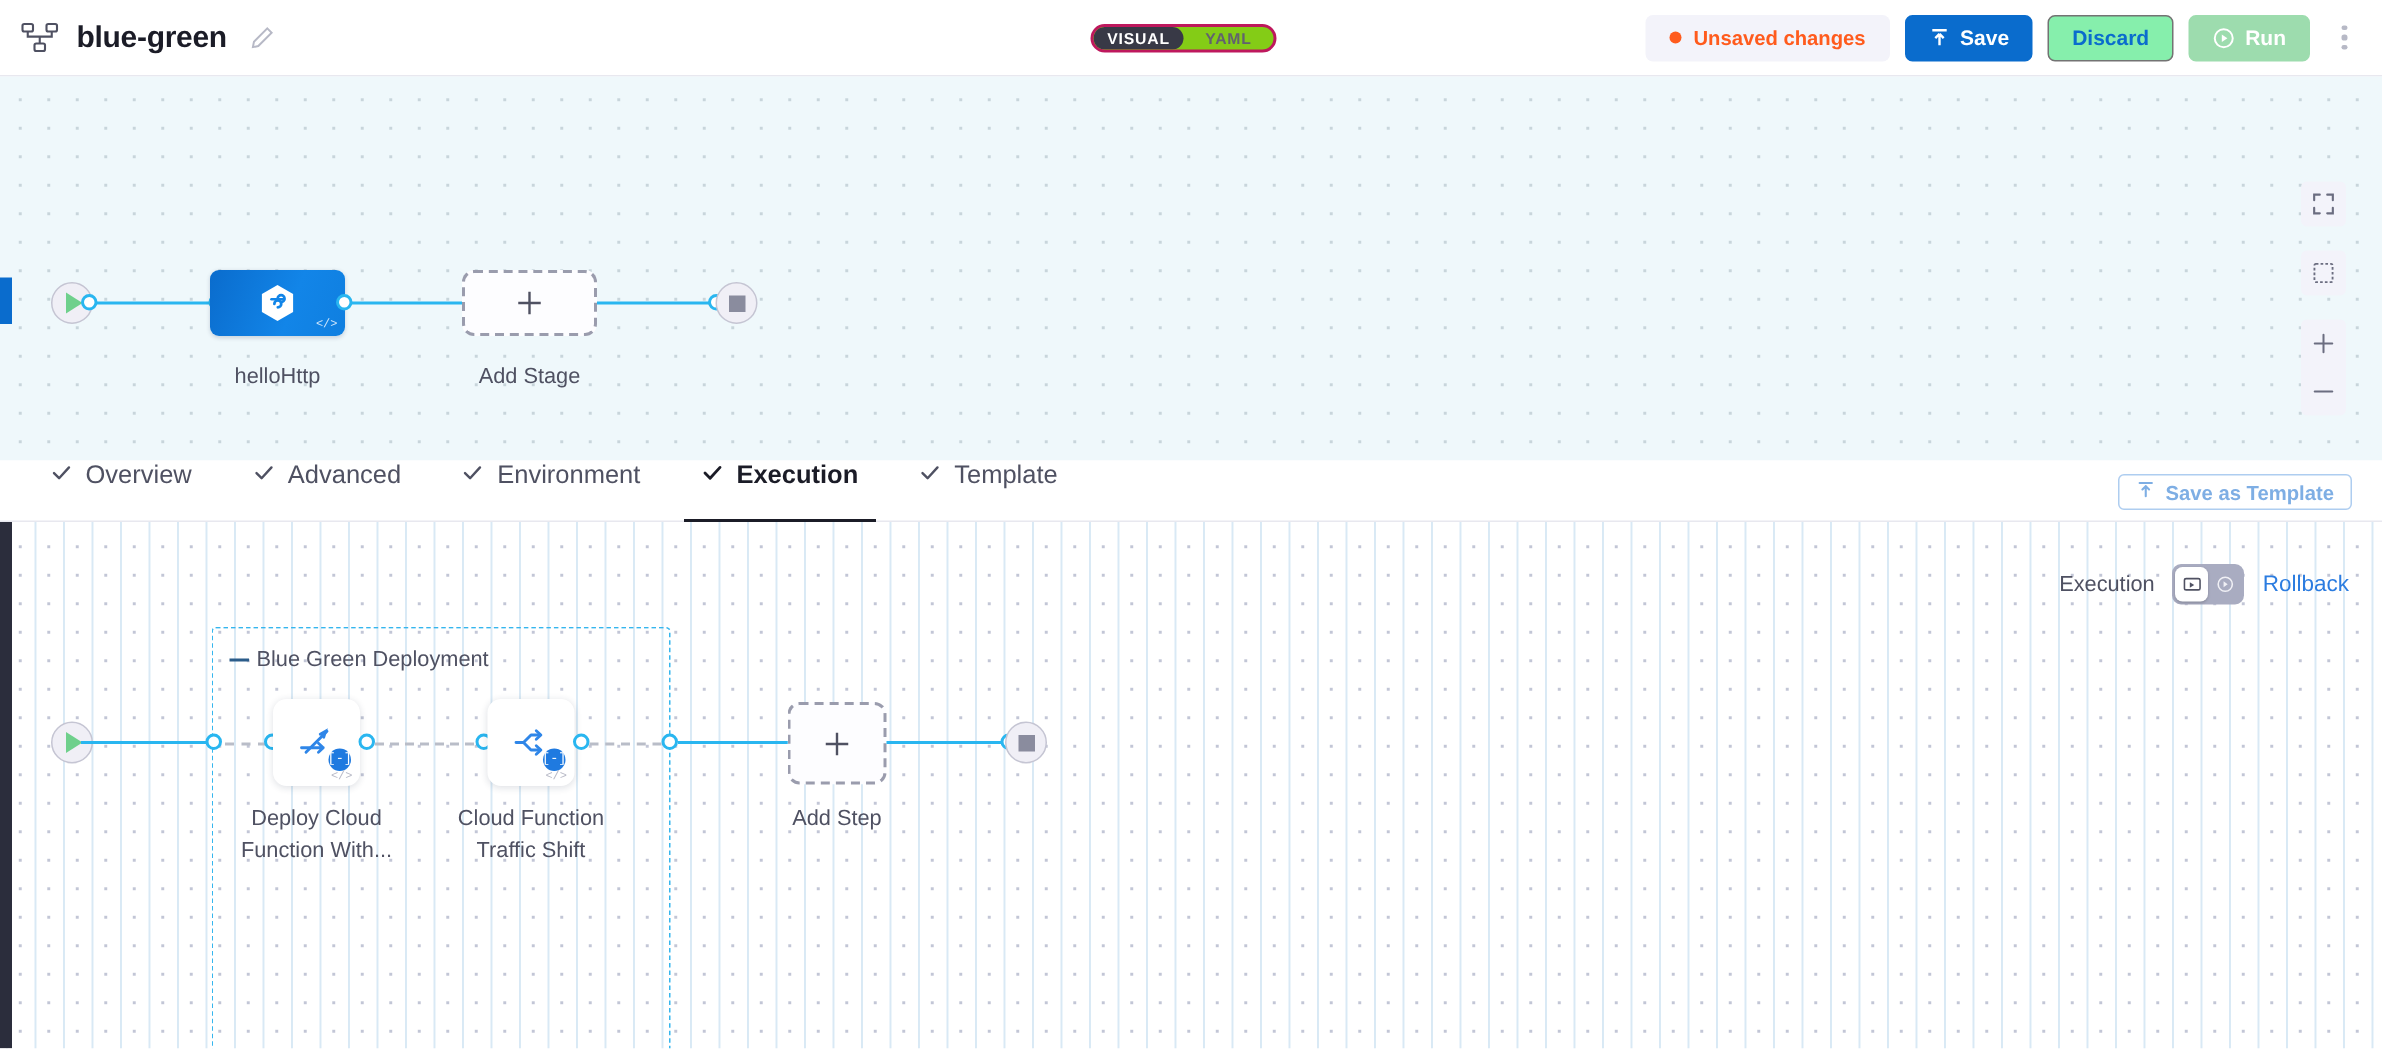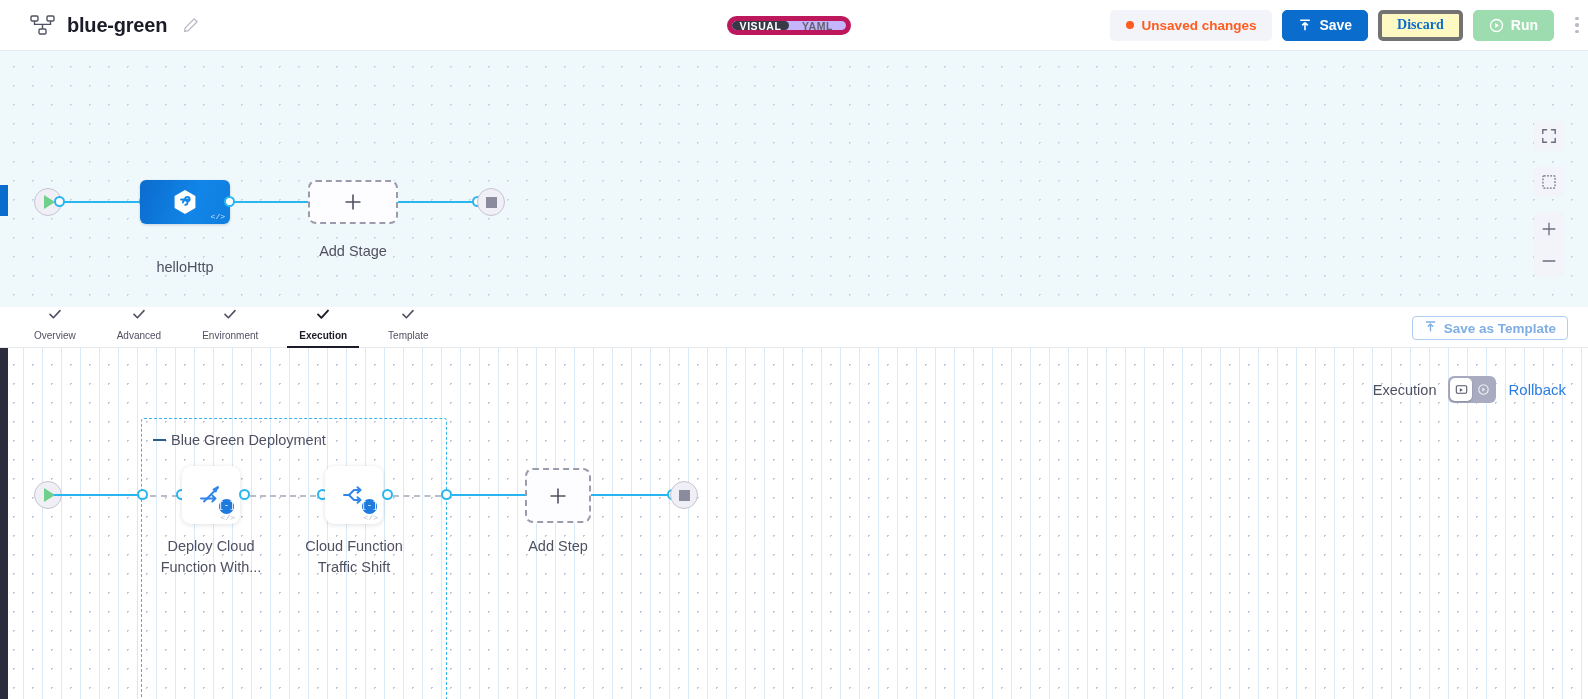--- a/index.html
+++ b/index.html
@@ -14,57 +14,57 @@
     position:relative;
   }
 
   
   .header {
     position:absolute; left:0; top:0; width:1588px; height:51px;
     background:#ffffff;
     border-bottom:1px solid #e8e8ef;
     display:flex; align-items:center;
   }
-  .header-left { display:flex; align-items:center; padding-left:30px; gap:11px; }
+  .header-left { display:flex; align-items:center; padding-left:14px; gap:11px; }
   .pipeline-glyph { width:26px; height:22px; display:block; color:#4f5162; }
   .pipeline-title {
     font-size:20px; font-weight:bold; color:#1b1c27; letter-spacing:-0.2px;
   }
   .edit-pencil { width:16px; height:16px; display:block; color:#b7b9c6; margin-left:5px; cursor:pointer; }
 
   
   .mode-toggle {
     position:absolute; left:727px; top:16px;
     height:19px; width:124px;
-    border:5px solid #be185d; border-radius:10px;
+    border:2px solid #be185d; border-radius:10px;
     display:flex; align-items:stretch; overflow:hidden;
-    background:#c4b5fd; cursor:pointer;
+    background:#84cc16; cursor:pointer;
   }
   .mode-seg {
     flex:1; display:flex; align-items:center; justify-content:center;
     font-size:10.5px; font-weight:bold; letter-spacing:0.55px;
     color:#62626f; user-select:none;
   }
   .mode-seg.active { background:#383946; color:#ffffff; border-radius:10px; }
 
   .header-right {
-    margin-left:auto; display:flex; align-items:center; gap:10px; 
+    margin-left:auto; display:flex; align-items:center; gap:10px; padding-right:14px;
   }
   .unsaved-pill {
     height:31px; padding:0 16px; background:#f3f3fa; border-radius:5px;
     display:flex; align-items:center; gap:8px;
     font-size:13.5px; font-weight:bold; color:#ff5b1d;
   }
   .dot-orange { width:8px; height:8px; border-radius:50%; background:#ff5b1d; display:block; }
   .btn {
     height:31px; border-radius:5px; display:flex; align-items:center; gap:7px;
     padding:0 15px; font-size:14px; font-weight:bold; cursor:pointer; white-space:nowrap;
   }
   .btn-save { background:#0a6ccd; color:#ffffff; border:1px solid #0a6ccd; }
-  .btn-discard { background:#fef9c3; color:#0a6ccd; border:4px solid #737373;font-family:Liberation Serif, serif; }
+  .btn-discard { background:#86efac; color:#0a6ccd; border:1px solid #737373; }
   .btn-run { background:#9ddcae; color:#ffffff; border:1px solid #9ddcae; }
   .btn svg { display:block; }
   .kebab {
     width:22px; height:31px; display:flex; flex-direction:column; align-items:center;
     justify-content:center; gap:3px; cursor:pointer; margin-left:2px;
   }
   .kebab i { width:3.5px; height:3.5px; border-radius:50%; background:#b7b9c6; display:block; }
 
   
   .canvas-top {
@@ -137,22 +137,22 @@
   .ctl-zoomgrp { border-radius:4px; overflow:hidden; background:#f3f3fa; }
   .ctl-zoomgrp .ctl { background:transparent; height:32px; margin:0; }
 
   
   .tabbar {
     position:absolute; left:0; top:307px; width:1588px; height:41px;
     background:#ffffff; border-bottom:1px solid #e8e8ef;
     display:flex; align-items:center;
   }
   .tab {
-    display:flex; align-items:center; gap:9px; height:41px; padding:0 12px;
-    margin-left:17px; font-size:10px; color:#4f5162; cursor:pointer; position:relative;flex-direction:column;
+    display:flex; align-items:flex-start; gap:9px; height:41px; padding:0 12px;
+    margin-left:17px; font-size:17px; color:#4f5162; cursor:pointer; position:relative;
   }
   .tab:first-child { margin-left:22px; }
   .tab.active { color:#1b1c27; font-weight:bold; }
   .tab.active:after {
     content:""; position:absolute; left:0; right:0; bottom:-1px; height:3px; background:#1b1c27;
   }
   .check { width:14px; height:14px; display:block; color:#4f5162; }
   .tab.active .check { color:#1b1c27; }
   .save-template-btn {
     position:absolute; right:20px; top:9px; height:24px;
@@ -300,21 +300,21 @@
         <g fill="none" stroke="#1285e8" stroke-width="1.8" stroke-linecap="round">
           <path d="M12.9 15.6a2.3 2.3 0 1 1 2.3 2.3"></path>
           <path d="M17.4 14.4a2.3 2.3 0 1 0-2.3-2.3"></path>
           <path d="M11 12.5h8.2"></path>
         </g>
       </svg>
     </span>
     <span class="codebadge">&lt;/&gt;</span>
   </div>
   <div class="port" style="left:224px; top:145px;"></div>
-  <div class="node-label" style="left:120px; top:206px; width:130px;">helloHttp</div>
+  <div class="node-label" style="left:120px; top:190px; width:130px;">helloHttp</div>
 
   <div class="add-node" style="left:308px; top:129px;">
     <span class="plus-glyph">
       <svg viewBox="0 0 22 22" width="22" height="22" stroke="currentColor" stroke-width="1.6">
           <path d="M11 3.5v15M3.5 11h15"></path>
         </svg>
     </span>
   </div>
   <div class="node-label" style="left:288px; top:190px; width:130px;">Add Stage</div>
 

